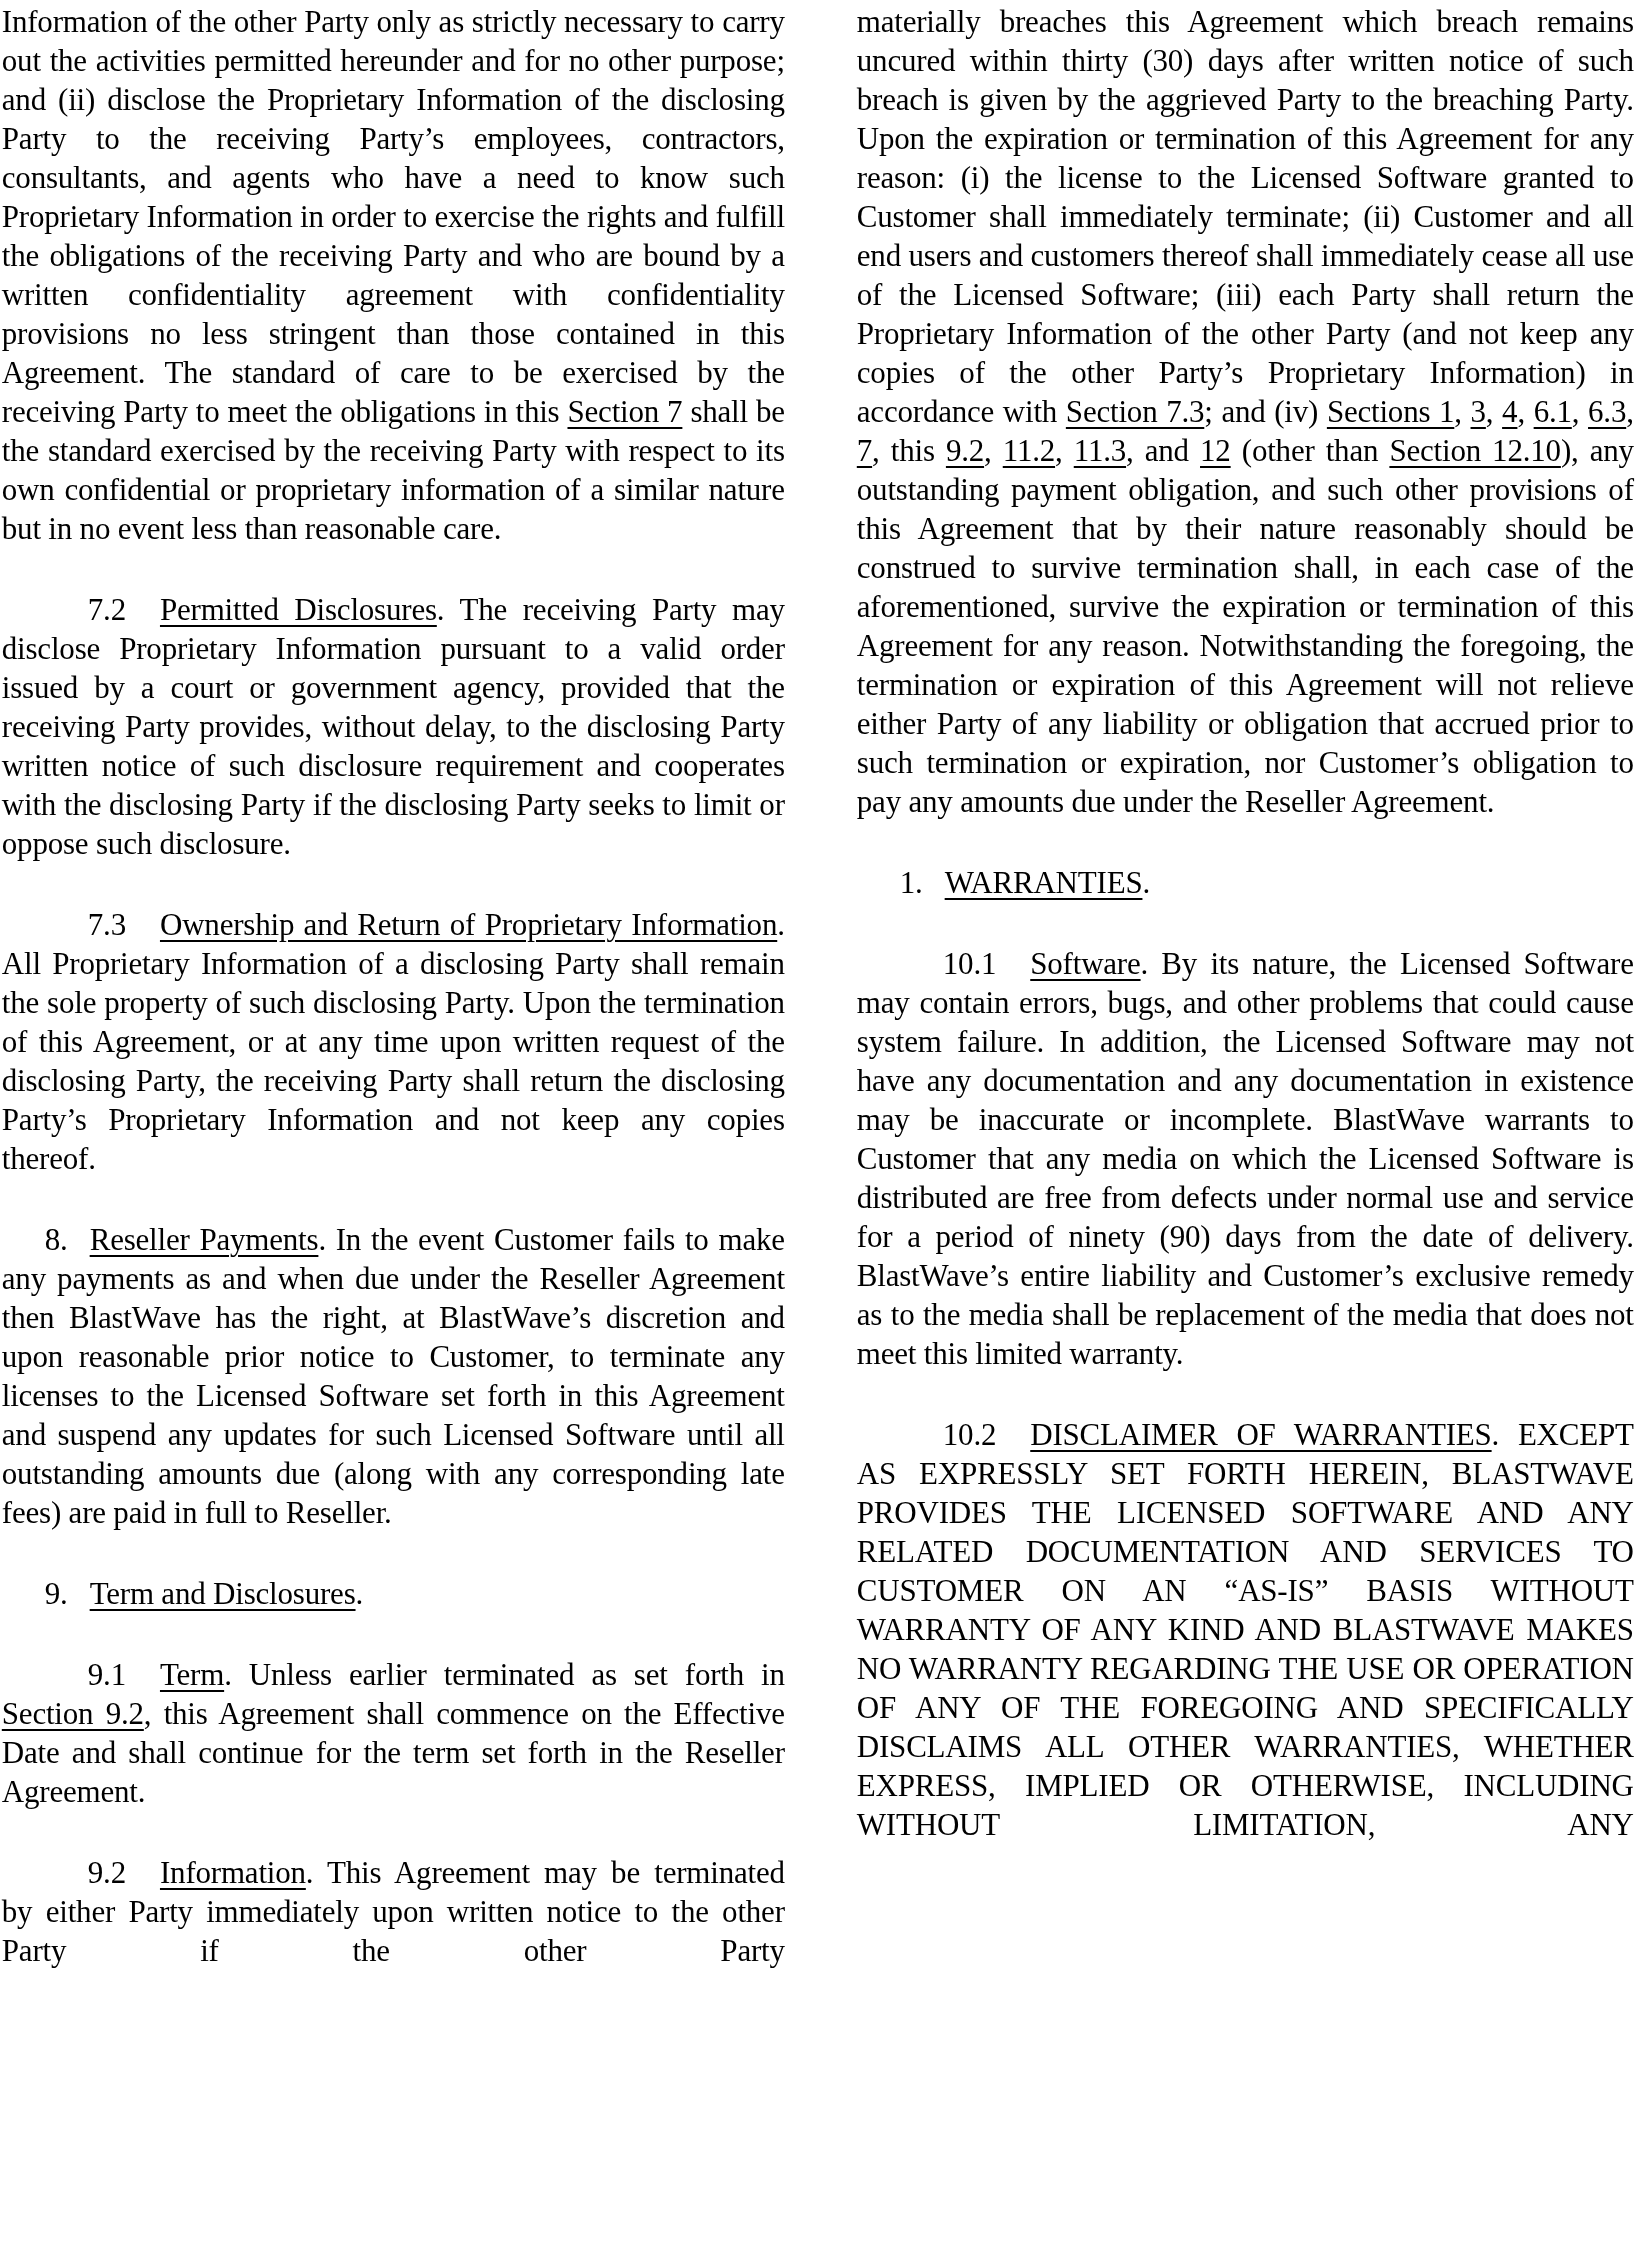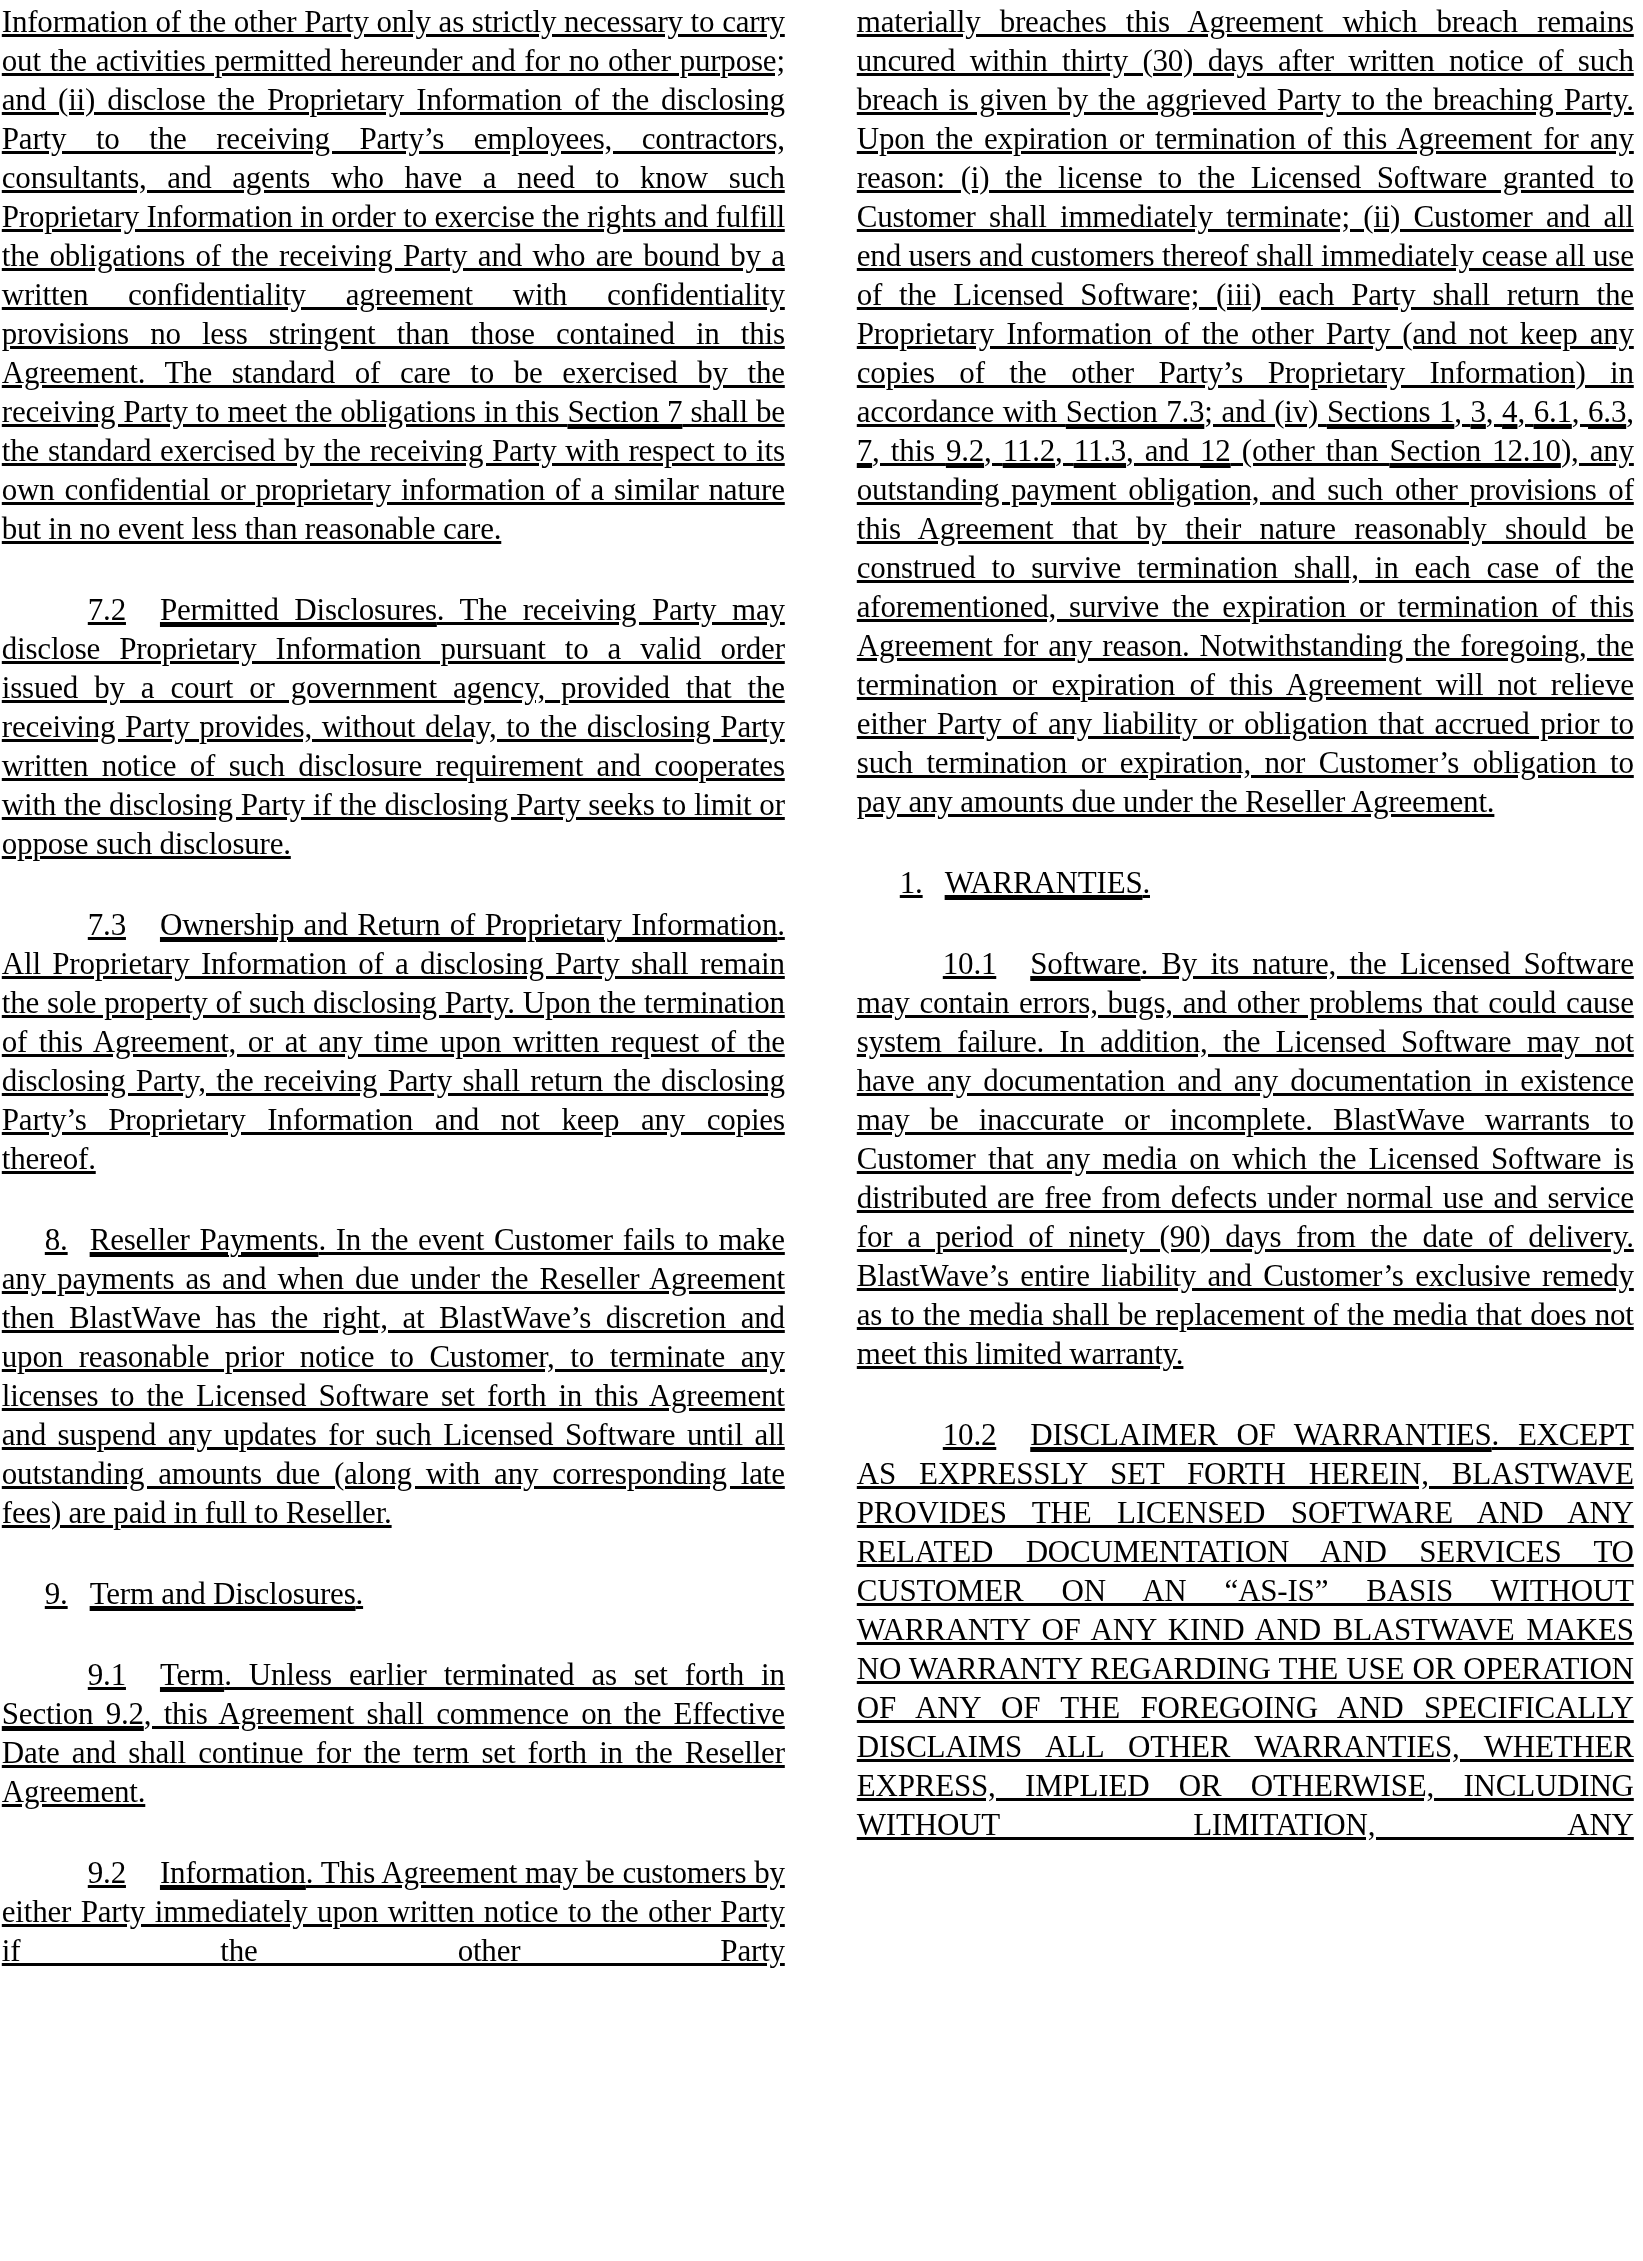--- a/index.html
+++ b/index.html
@@ -22,21 +22,20 @@
     display: flex;
     gap: 72px;
     overflow: hidden;
     background: #ffffff;
   }
   .col {
     font-size: 31px;
     line-height: 39px;
     letter-spacing: -0.2px;
     text-align: justify;
-    text-decoration: underline;
   }
   .col-left  { width: 783px; }
   .col-right { width: 777px; }
   .para {
     margin: 0 0 42px 0;
     text-align: justify;
   }
   .para.section    { text-indent: 43px; }
   .para.subsection { text-indent: 86px; }
   .para.flow       { text-indent: 0; }
@@ -55,21 +54,21 @@
 <body style="background: rgb(255, 255, 255); color: rgb(0, 0, 0);">
 
 <div class="page">
   <div class="col col-left">
       <p class="para flow"><span class="run">Information of the other Party only as strictly necessary to carry out the activities permitted hereunder and for no other purpose; and (ii) disclose the Proprietary Information of the disclosing Party to the receiving Party’s employees, contractors, consultants, and agents who have a need to know such Proprietary Information in order to exercise the rights and fulfill the obligations of the receiving Party and who are bound by a written confidentiality agreement with confidentiality provisions no less stringent than those contained in this Agreement. The standard of care to be exercised by the receiving Party to meet the obligations in this </span><span class="run underline">Section 7</span><span class="run"> shall be the standard exercised by the receiving Party with respect to its own confidential or proprietary information of a similar nature but in no event less than reasonable care.</span></p>
       <p class="para subsection"><span class="secnum">7.2</span><span class="tab tab-sub"></span><span class="run underline">Permitted Disclosures</span><span class="run">.  The receiving Party may disclose Proprietary Information pursuant to a valid order issued by a court or government agency, provided that the receiving Party provides, without delay, to the disclosing Party written notice of such disclosure requirement and cooperates with the disclosing Party if the disclosing Party seeks to limit or oppose such disclosure.</span></p>
       <p class="para subsection"><span class="secnum">7.3</span><span class="tab tab-sub"></span><span class="run underline">Ownership and Return of Proprietary Information</span><span class="run">. All Proprietary Information of a disclosing Party shall remain the sole property of such disclosing Party. Upon the termination of this Agreement, or at any time upon written request of the disclosing Party, the receiving Party shall return the disclosing Party’s Proprietary Information and not keep any copies thereof.</span></p>
       <p class="para section"><span class="secnum">8.</span><span class="tab tab-sec"></span><span class="run underline">Reseller Payments</span><span class="run">. In the event Customer fails to make any payments as and when due under the Reseller Agreement then BlastWave has the right, at BlastWave’s discretion and upon reasonable prior notice to Customer, to terminate any licenses to the Licensed Software set forth in this Agreement and suspend any updates for such Licensed Software until all outstanding amounts due (along with any corresponding late fees) are paid in full to Reseller.</span></p>
       <p class="para section"><span class="secnum">9.</span><span class="tab tab-sec"></span><span class="run underline">Term and Disclosures</span><span class="run">.</span></p>
       <p class="para subsection"><span class="secnum">9.1</span><span class="tab tab-sub"></span><span class="run underline">Term</span><span class="run">. Unless earlier terminated as set forth in </span><span class="run underline">Section 9.2</span><span class="run">, this Agreement shall commence on the Effective Date and shall continue for the term set forth in the Reseller Agreement.</span></p>
-      <p class="para subsection cont"><span class="secnum">9.2</span><span class="tab tab-sub"></span><span class="run underline">Information</span><span class="run">.  This Agreement may be customers by either Party immediately upon written notice to the other Party if the other Party</span></p>
+      <p class="para subsection cont"><span class="secnum">9.2</span><span class="tab tab-sub"></span><span class="run underline">Information</span><span class="run">.  This Agreement may be terminated by either Party immediately upon written notice to the other Party if the other Party</span></p>
     </div>
   <div class="col col-right">
       <p class="para flow"><span class="run">materially breaches this Agreement which breach remains uncured within thirty (30) days after written notice of such breach is given by the aggrieved Party to the breaching Party. Upon the expiration or termination of this Agreement for any reason: (i) the license to the Licensed Software granted to Customer shall immediately terminate; (ii) Customer and all end users and customers thereof shall immediately cease all use of the Licensed Software; (iii) each Party shall return the Proprietary Information of the other Party (and not keep any copies of the other Party’s Proprietary Information) in accordance with </span><span class="run underline">Section 7.3</span><span class="run">; and (iv) </span><span class="run underline">Sections 1</span><span class="run">, </span><span class="run underline">3</span><span class="run">, </span><span class="run underline">4</span><span class="run">, </span><span class="run underline">6.1</span><span class="run">, </span><span class="run underline">6.3</span><span class="run">, </span><span class="run underline">7</span><span class="run">, this </span><span class="run underline">9.2</span><span class="run">, </span><span class="run underline">11.2</span><span class="run">, </span><span class="run underline">11.3</span><span class="run">, and </span><span class="run underline">12</span><span class="run"> (other than </span><span class="run underline">Section 12.10</span><span class="run">), any outstanding payment obligation, and such other provisions of this Agreement that by their nature reasonably should be construed to survive termination shall, in each case of the aforementioned, survive the expiration or termination of this Agreement for any reason. Notwithstanding the foregoing, the termination or expiration of this Agreement will not relieve either Party of any liability or obligation that accrued prior to such termination or expiration, nor Customer’s obligation to pay any amounts due under the Reseller Agreement.</span></p>
       <p class="para section"><span class="secnum">1.</span><span class="tab tab-sec"></span><span class="run underline">WARRANTIES</span><span class="run">.</span></p>
       <p class="para subsection"><span class="secnum">10.1</span><span class="tab tab-sub"></span><span class="run underline">Software</span><span class="run">. By its nature, the Licensed Software may contain errors, bugs, and other problems that could cause system failure. In addition, the Licensed Software may not have any documentation and any documentation in existence may be inaccurate or incomplete. BlastWave warrants to Customer that any media on which the Licensed Software is distributed are free from defects under normal use and service for a period of ninety (90) days from the date of delivery. BlastWave’s entire liability and Customer’s exclusive remedy as to the media shall be replacement of the media that does not meet this limited warranty.</span></p>
       <p class="para subsection cont"><span class="secnum">10.2</span><span class="tab tab-sub"></span><span class="run underline">DISCLAIMER OF WARRANTIES</span><span class="run">. EXCEPT AS EXPRESSLY SET FORTH HEREIN, BLASTWAVE PROVIDES THE LICENSED SOFTWARE AND ANY RELATED DOCUMENTATION AND SERVICES TO CUSTOMER ON AN “AS-IS” BASIS WITHOUT WARRANTY OF ANY KIND AND BLASTWAVE MAKES NO WARRANTY REGARDING THE USE OR OPERATION OF ANY OF THE FOREGOING AND SPECIFICALLY DISCLAIMS ALL OTHER WARRANTIES, WHETHER EXPRESS, IMPLIED OR OTHERWISE, INCLUDING WITHOUT LIMITATION, ANY</span></p>
     </div>
 </div>
 
 

